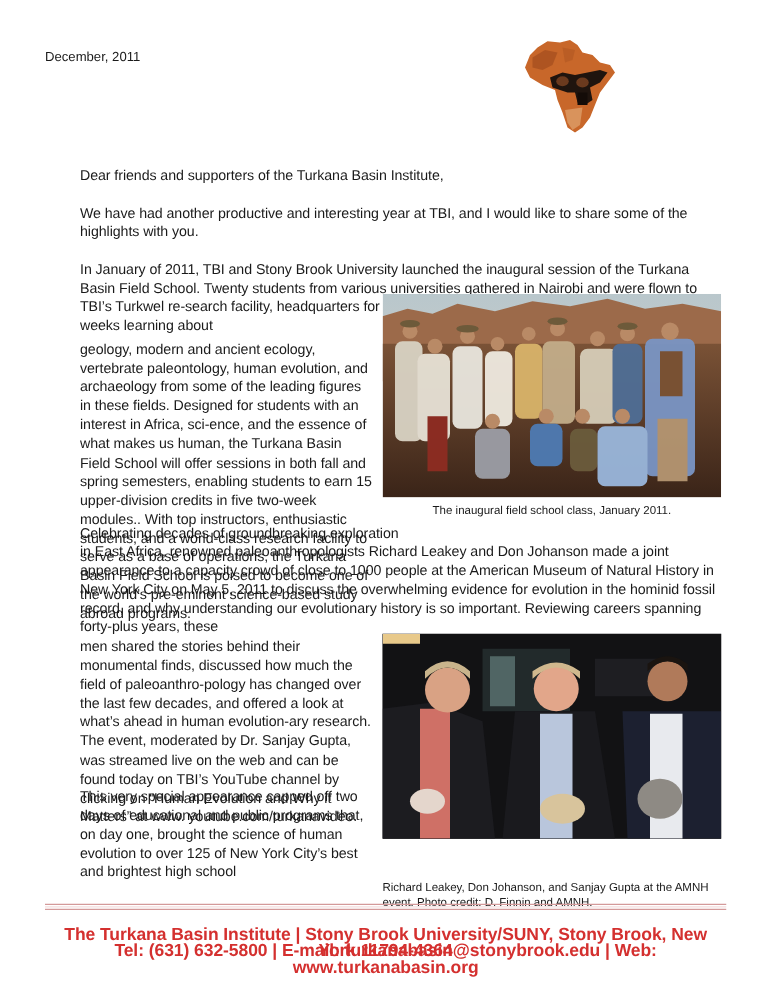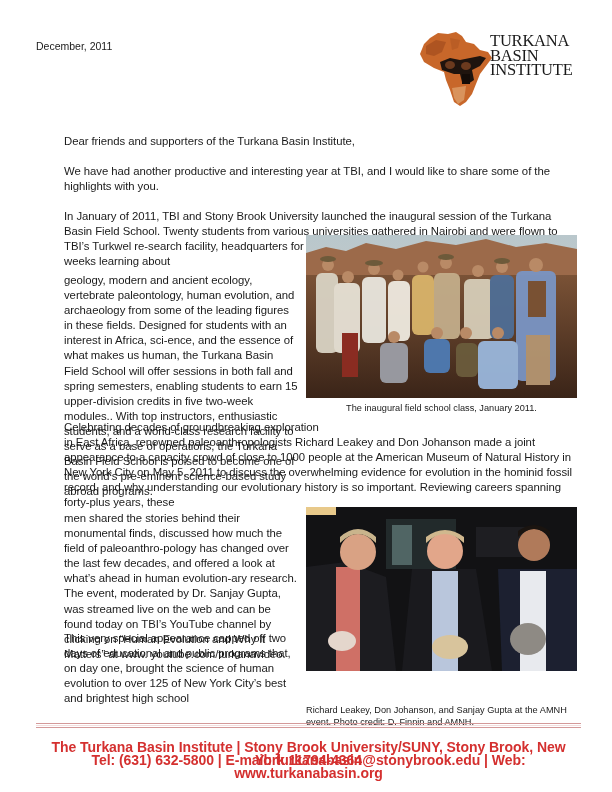--- a/index.html
+++ b/index.html
@@ -51,25 +51,20 @@
   <svg class="africa" viewBox="0 0 78 80">
     <path d="M14 10 L22 5 L32 6 L40 4 L46 8 L50 14 L58 16 L64 22 L72 24 L76 30 L70 38 L64 46 L60 56 L56 66 L50 74 L44 78 L38 74 L34 62 L30 52 L28 44 L18 40 L8 34 L4 26 L8 16 Z" fill="#c8672a"></path>
     <path d="M10 18 L20 12 L30 14 L26 24 L18 28 L10 26 Z" fill="#a24d1e" opacity="0.7"></path>
     <path d="M34 10 L44 12 L42 20 L36 22 Z" fill="#b45a24" opacity="0.7"></path>
     <path d="M36 60 L50 58 L48 72 L42 76 L38 70 Z" fill="#d9935c"></path>
     <path d="M24 34 L34 30 L44 32 L54 30 L64 28 L70 30 L64 38 L56 42 L58 52 L52 56 L46 54 L44 46 L38 46 L32 44 L26 42 Z" fill="#1f140e"></path>
     <ellipse cx="34" cy="37" rx="5" ry="4" fill="#6b3a1e"></ellipse>
     <ellipse cx="50" cy="38" rx="5" ry="4" fill="#6b3a1e"></ellipse>
     <path d="M46 46 L54 46 L54 56 L46 56 Z" fill="#140c08"></path>
   </svg>
-  <div class="wordmark">
-    <div>TURKANA</div>
-    <div>BASIN</div>
-    <div>INSTITUTE</div>
-  </div>
 </div>
 
 <div class="para body-text salutation">Dear friends and supporters of the Turkana Basin Institute,</div>
 <div class="para body-text p1">We have had another productive and interesting year at TBI, and I would like to share some of the highlights with you.</div>
 <div class="para body-text p2-full">In January of 2011, TBI and Stony Brook University launched the inaugural session of the Turkana Basin Field School. Twenty students from various universities gathered in Nairobi and were flown to TBI’s Turkwel re-search facility, headquarters for the program, where they would spend the next ten weeks learning about</div>
 <div class="para body-text p2-col">geology, modern and ancient ecology, vertebrate paleontology, human evolution, and archaeology from some of the leading figures in these fields. Designed for students with an interest in Africa, sci-ence, and the essence of what makes us human, the Turkana Basin Field School will offer sessions in both fall and spring semesters, enabling students to earn 15 upper-division credits in five two-week modules.. With top instructors, enthusiastic students, and a world-class research facility to serve as a base of operations, the Turkana Basin Field School is poised to become one of the world’s pre-eminent science-based study abroad programs.</div>
 
 <div class="photo photo1">
   <svg viewBox="0 0 271 163" preserveAspectRatio="none">
     <defs>

